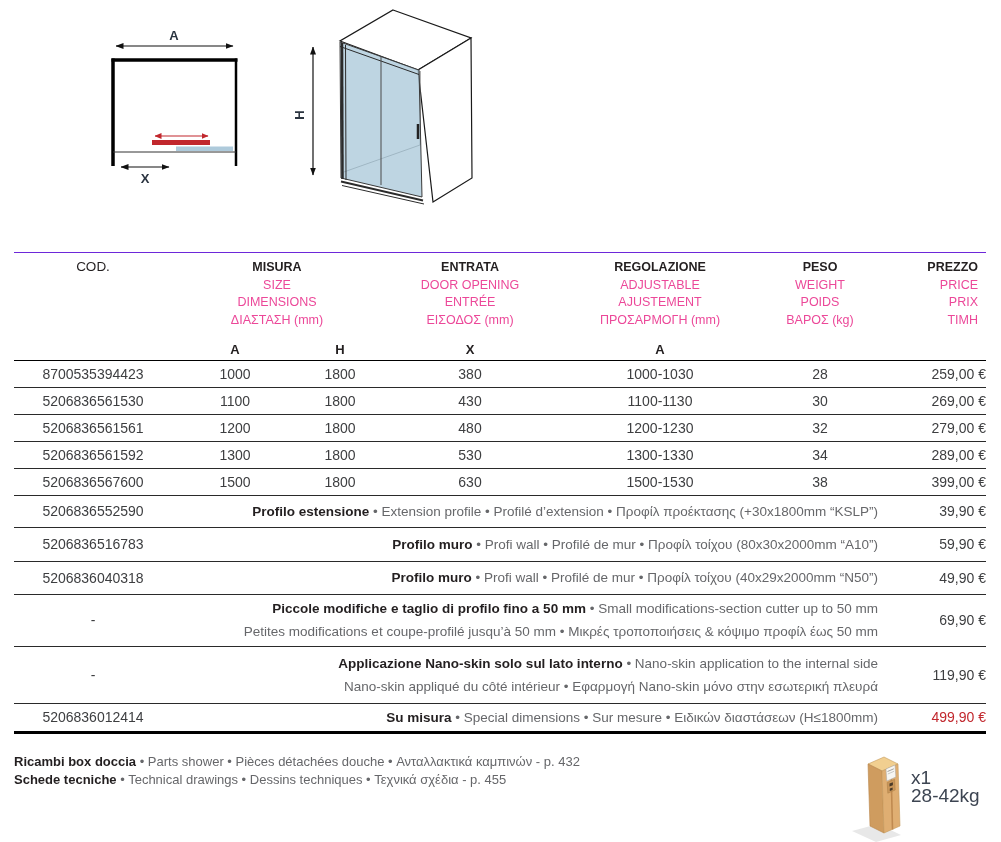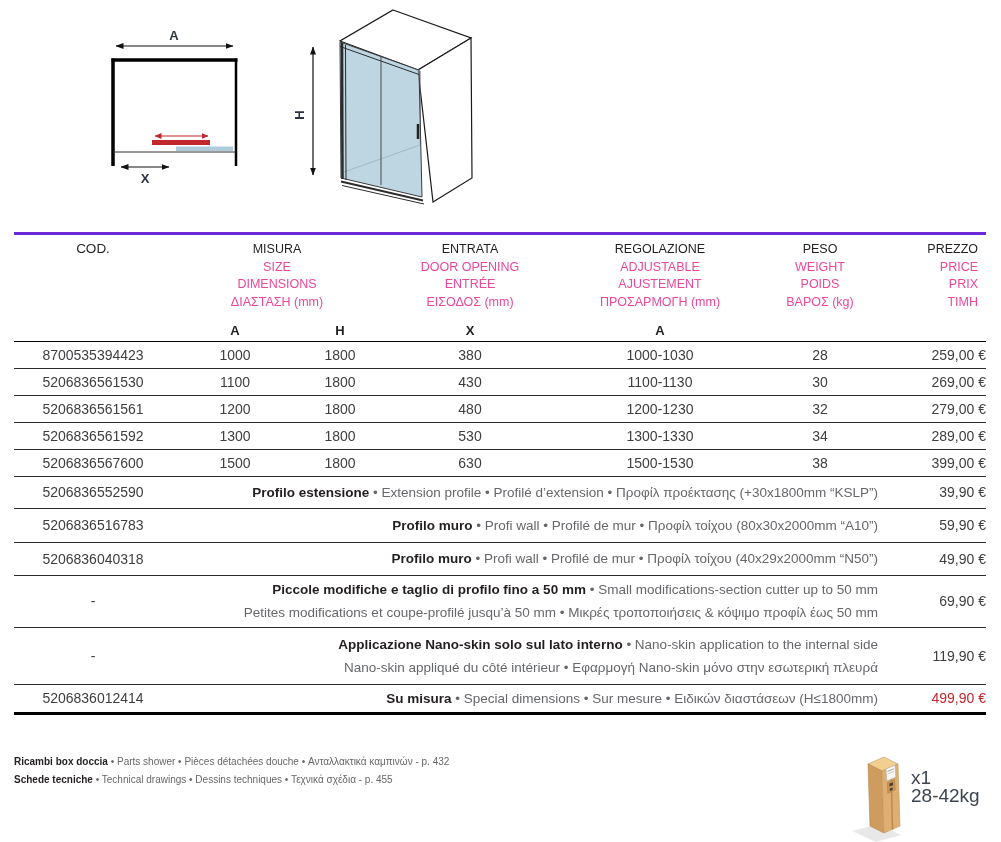--- a/index.html
+++ b/index.html
@@ -7,45 +7,45 @@
     width:1001px;height:842px;position:relative;background:#ffffff;
     font-family:"Liberation Sans", sans-serif;color:#231f20;overflow:hidden;
   }
   
   .svg-abs{position:absolute;}
   #plan-view{left:100px;top:20px;}
   #iso-view{left:290px;top:5px;}
   .dim-label{font-family:"Liberation Sans",sans-serif;font-size:13px;font-weight:bold;fill:#2b3440;}
   
   table.price{
-    position:absolute;left:14px;top:232px;width:972px;
+    position:absolute;left:14px;top:252px;width:972px;
     border-collapse:collapse;table-layout:fixed;
-    border-top:3px solid #6d28d9;border-bottom:3px solid #000;
+    border-top:1px solid #6d28d9;border-bottom:3px solid #000;
   }
   table.price th, table.price td{padding:0;margin:0;}
   thead tr.group-row th{vertical-align:top;padding-top:6px;height:87px;box-sizing:border-box;}
   .hstack{display:flex;flex-direction:column;line-height:17.5px;font-size:12.5px;}
-  .hstack .h1{font-weight:normal;color:#231f20;}
+  .hstack .h1{font-weight:bold;color:#231f20;}
   .hstack .h2{font-weight:normal;color:#ec4899;}
   .hstack.center{text-align:center;}
   .hstack.right{text-align:right;padding-right:8px;}
   th.cod-h{vertical-align:middle;font-weight:normal;font-size:13.5px;text-align:center;}
   tr.sub-row th{height:20px;font-size:13px;font-weight:bold;text-align:center;border-bottom:1.5px solid #000;}
   tbody td{font-size:14px;color:#3d3e40;text-align:center;vertical-align:middle;}
   tbody tr{border-bottom:1px solid #2a2a2a;}
   tbody tr:last-child{border-bottom:none;}
   tr.r27{height:27px}tr.r32{height:32px}tr.r34{height:34px}tr.r33{height:33px}
   tr.r52{height:52px}tr.r57{height:57px}tr.r29{height:29px}
   td.price-c{text-align:right;padding-right:8px;white-space:nowrap;}
   td.desc{text-align:right;padding-left:8px;font-size:13.5px;line-height:23px;}
   .b{font-weight:bold;color:#231f20;}
   .g{font-weight:normal;color:#66676a;}
   .red{color:#c1272d;}
   
-  .footer{position:absolute;left:14px;top:753px;font-size:10px;line-height:17.5px;}
+  .footer{position:absolute;left:14px;top:753px;font-size:13px;line-height:17.5px;}
   .pack-info{position:absolute;left:911px;top:769px;font-size:19px;line-height:18px;color:#3d4552;}
   #package-svg{left:849px;top:752px;}
 </style>
 </head>
 <body>
 
 <svg id="plan-view" class="svg-abs" width="160" height="185" viewBox="0 0 160 185">
   <defs>
     <marker id="mA" viewBox="0 0 8 6" markerWidth="8" markerHeight="6" refX="7.5" refY="3" orient="auto-start-reverse" markerUnits="userSpaceOnUse">
       <path d="M0,0L8,3L0,6Z" fill="#111"></path>

